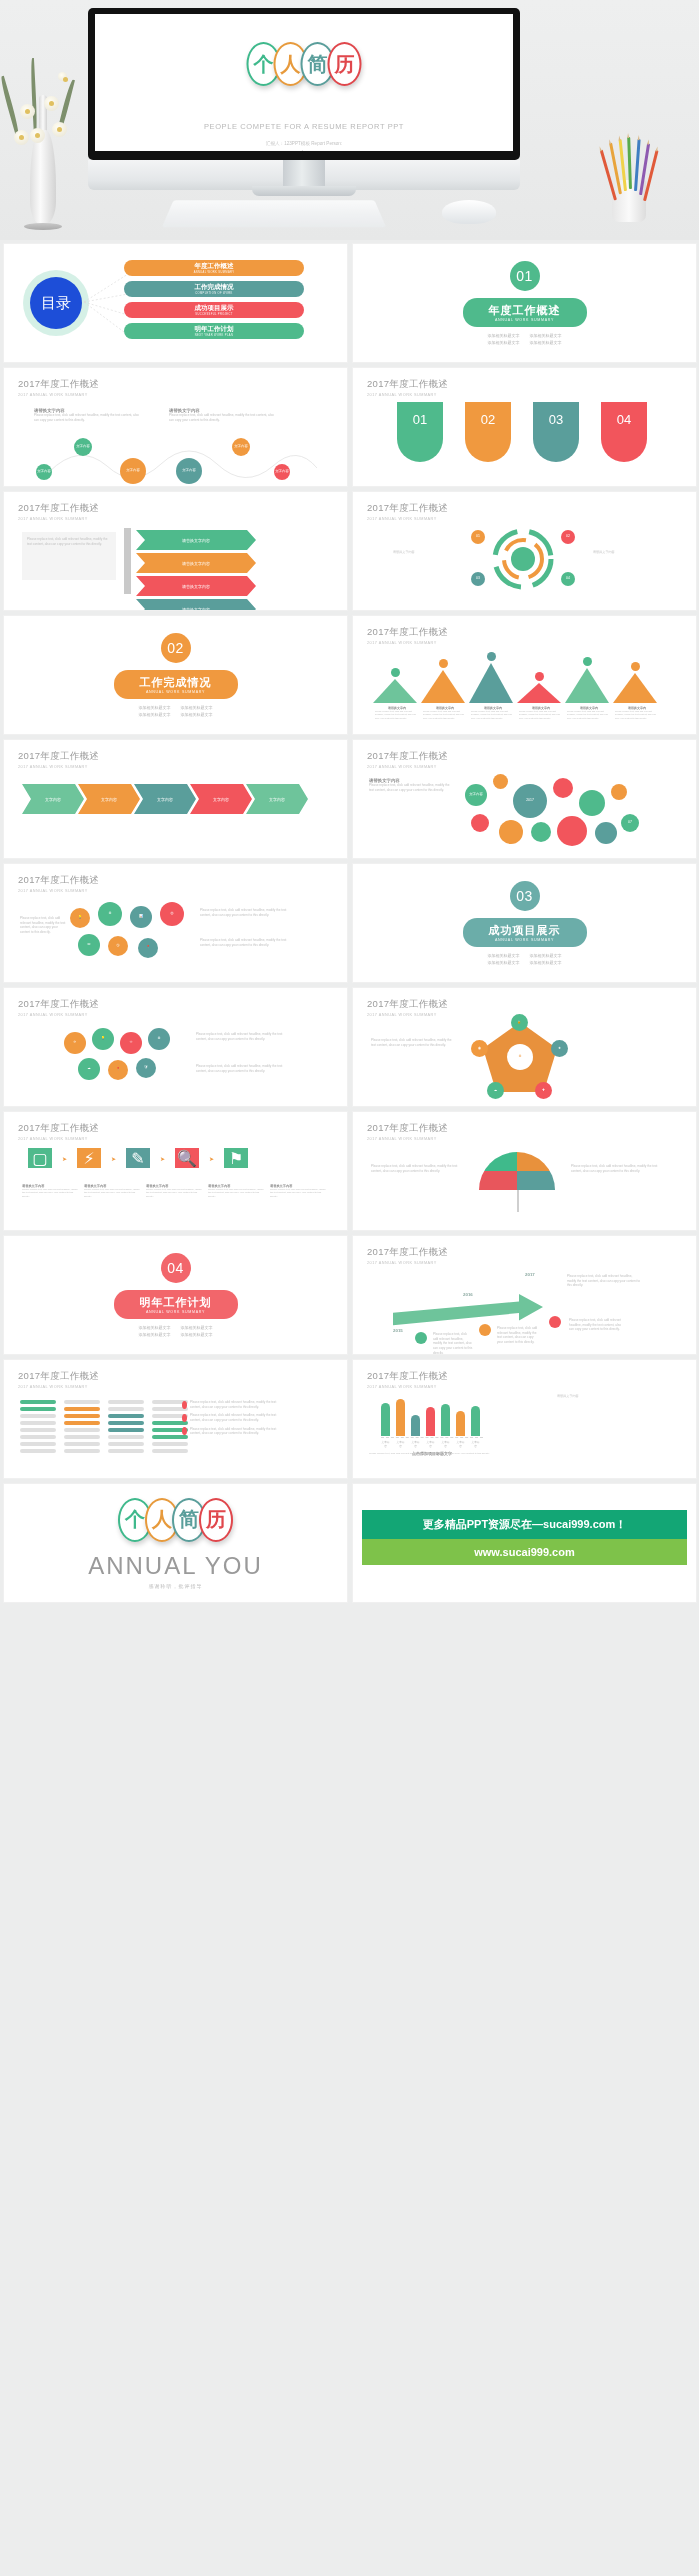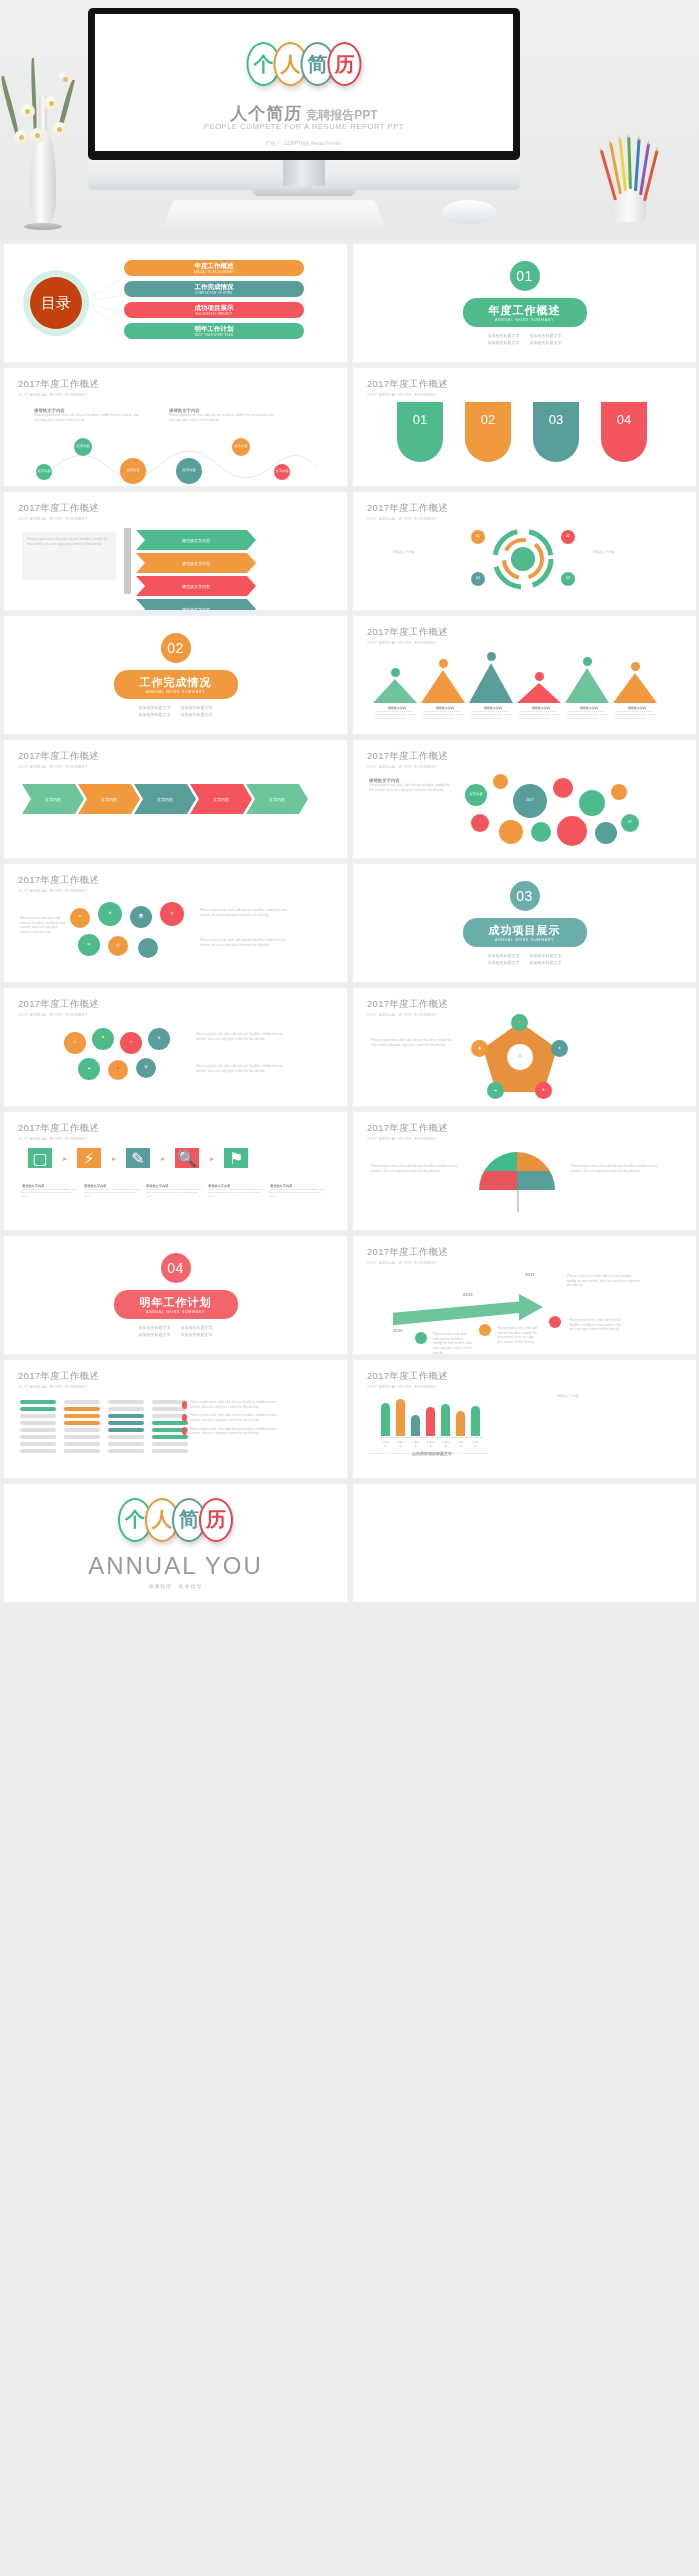--- a/index.html
+++ b/index.html
@@ -110,21 +110,21 @@
   .num-badge{ width:30px;height:30px;border-radius:50%; display:flex; align-items:center;
      justify-content:center; color:#fff; font-size:14px; letter-spacing:0.5px;}
   .pill{ margin-top:7px; padding:5px 26px; border-radius:14px; color:#fff; text-align:center;}
   .pill .pc{ font-size:11px; font-weight:bold; letter-spacing:1px;}
   .pill .pe{ font-size:3.6px; letter-spacing:0.7px; opacity:.9;}
   .bullets{ margin-top:6px; display:grid; grid-template-columns:auto auto; gap:2px 10px;
      font-size:4px; color:#b0b0b0;}
 
   
   .cat-circle{ position:absolute; left:26px; top:33px; width:52px;height:52px;
-     border-radius:50%; background:#c2410c; color:#fff; display:flex; align-items:center;
+     border-radius:50%; background:#1d4ed8; color:#fff; display:flex; align-items:center;
      justify-content:center; font-size:15px; box-shadow:0 0 0 7px rgba(63,186,139,.22);}
   .cat-list{ position:absolute; left:120px; top:16px; width:180px;}
   .cat-item{ height:16px; border-radius:8px; color:#fff; display:flex; flex-direction:column;
      align-items:center; justify-content:center; margin-bottom:5px;}
   .cat-item .a{ font-size:6.5px; font-weight:bold;}
   .cat-item .b{ font-size:2.6px; letter-spacing:0.4px; opacity:.92;}
 
   
   .ph-h{ font-size:4.4px; color:#8f8f8f; font-weight:bold; }
   .ph-p{ font-size:3.1px; color:#c2c2c2; line-height:1.5; }
@@ -210,23 +210,20 @@
   <div class="kbd"></div>
   <div class="mouse"></div>
 
   <div class="monitor">
     <div class="screen">
       <div class="logo-row">
         <div class="lg c1">个</div>
         <div class="lg c2">人</div>
         <div class="lg c3">简</div>
         <div class="lg c4">历</div>
-      </div>
-      <div class="hero-title">
-        <span class="t1">人个简历</span><span class="t2">竞聘报告PPT</span>
       </div>
       <div class="hero-sub">PEOPLE COMPETE FOR A RESUME REPORT PPT</div>
       <div class="hero-meta">
         <div>汇报人：123PPT模板  Report Person:</div>
         <div>www.gfxaa.com</div>
       </div>
     </div>
   </div>
 </div>
 
@@ -720,17 +717,19 @@
         <div class="lg c3">简</div>
         <div class="lg c4">历</div>
       </div>
       <div class="thanks">ANNUAL YOU</div>
       <div class="thanks-sub">感谢聆听，批评指导</div>
     </div>
   </div>
 
   <div class="slide">
     <div class="promo-wrap">
+      <div class="promo1">更多精品PPT资源尽在—sucai999.com！</div>
+      <div class="promo2">www.sucai999.com</div>
     </div>
   </div>
 
 </div>
 
 
 </body></html>

